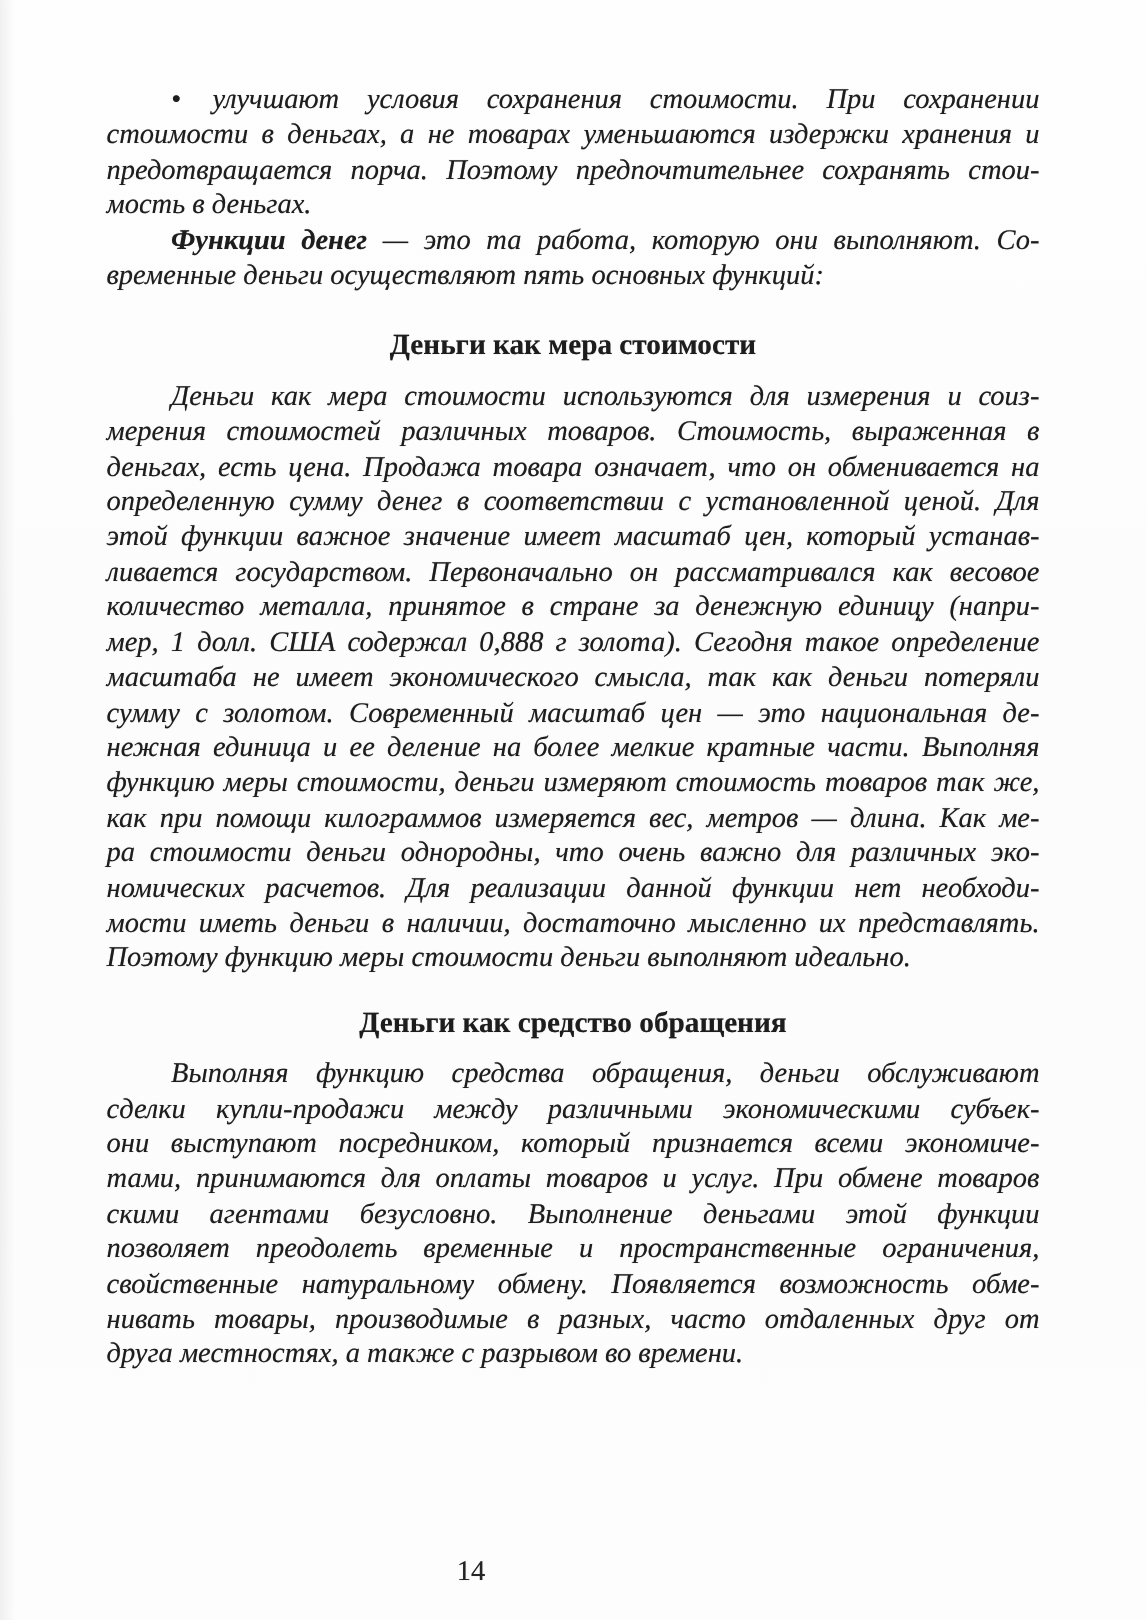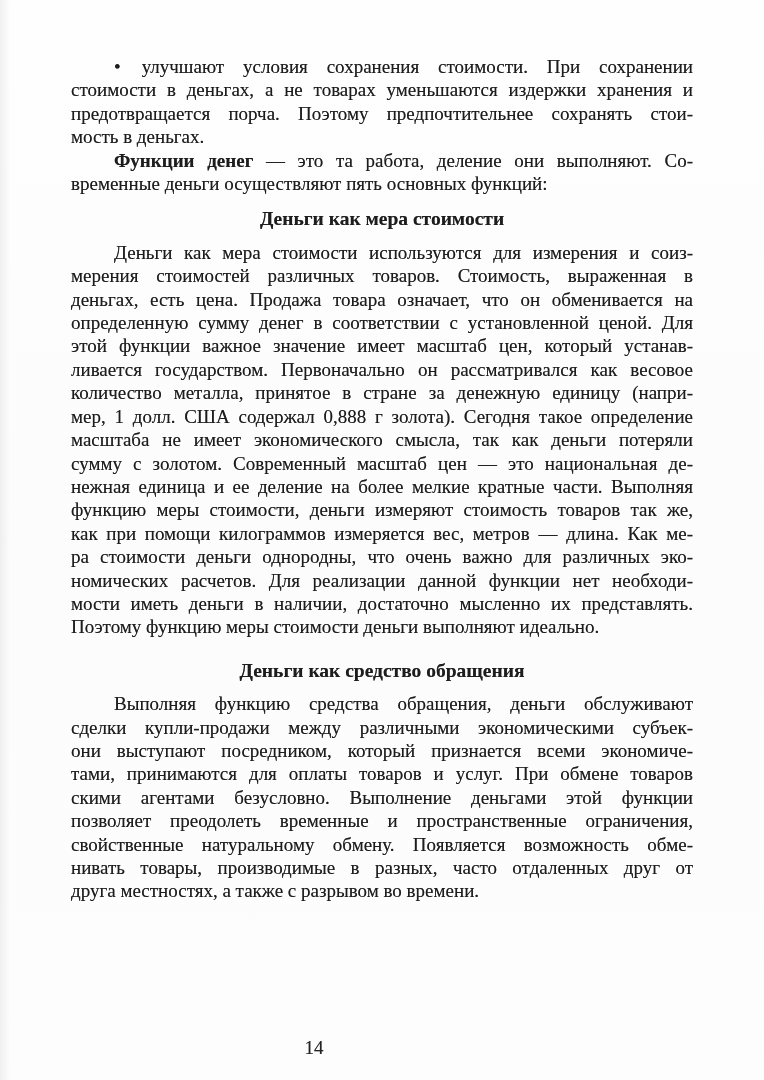--- a/index.html
+++ b/index.html
@@ -31,40 +31,40 @@
   }
   .column {
     position: absolute;
     left: 71px;
     top: 55px;
     width: 622px;
     font-size: 19px;
     line-height: 23.4px;
     text-shadow: 0 0 0.5px rgba(20,20,20,0.55);
   }
-  .para { margin: 0; }
+  .para { margin: 0; font-style: italic; }
   .line {
     text-align: justify;
     text-align-last: left;
   }
   .jfull {
     text-align: justify;
     text-align-last: justify;
   }
   .line.first { padding-left: 43px; }
   .plist .line { padding-left: 43px; text-align-last: left; }
   .bullet { display: inline-block; }
   .bullet-gap { display: inline-block; width: 21px; }
   .heading {
     font-weight: bold;
     text-align: center;
     font-size: 19.5px;
     line-height: 23.4px;
   }
-  .heading-1 { margin: 12px 0 10px 0; }
+  .heading-1 { margin: 24px 0 10px 0; }
   .heading-2 { margin: 20px 0 10px 0; }
   .bold-term { font-weight: bold; }
   .page-number {
     position: absolute;
     left: 0;
     top: 1036px;
     width: 628px;
     text-align: center;
     font-size: 19px;
     line-height: 23.4px;
@@ -86,21 +86,21 @@
       </div>
       <div>
           <div class="line jfull">стоимости в деньгах, а не товарах уменьшаются издержки хранения и</div>
           <div class="line jfull">предотвращается порча. Поэтому предпочтительнее сохранять стои-</div>
           <div class="line">мость в деньгах.</div>
         </div>
     </div>
 
     <div class="para">
       <div class="line jfull first">
-        <span class="bold-term">Функции денег</span><span> — это та работа, деление они выполняют. Со-</span>
+        <span class="bold-term">Функции денег</span><span> — это та работа, которую они выполняют. Со-</span>
       </div>
       <div class="line">временные деньги осуществляют пять основных функций:</div>
     </div>
 
 
     <div class="heading heading-1">Деньги как мера стоимости</div>
     <div class="para">
         <div class="line jfull first">Деньги как мера стоимости используются для измерения и соиз-</div>
         <div class="line jfull">мерения стоимостей различных товаров. Стоимость, выраженная в</div>
         <div class="line jfull">деньгах, есть цена. Продажа товара означает, что он обменивается на</div>

